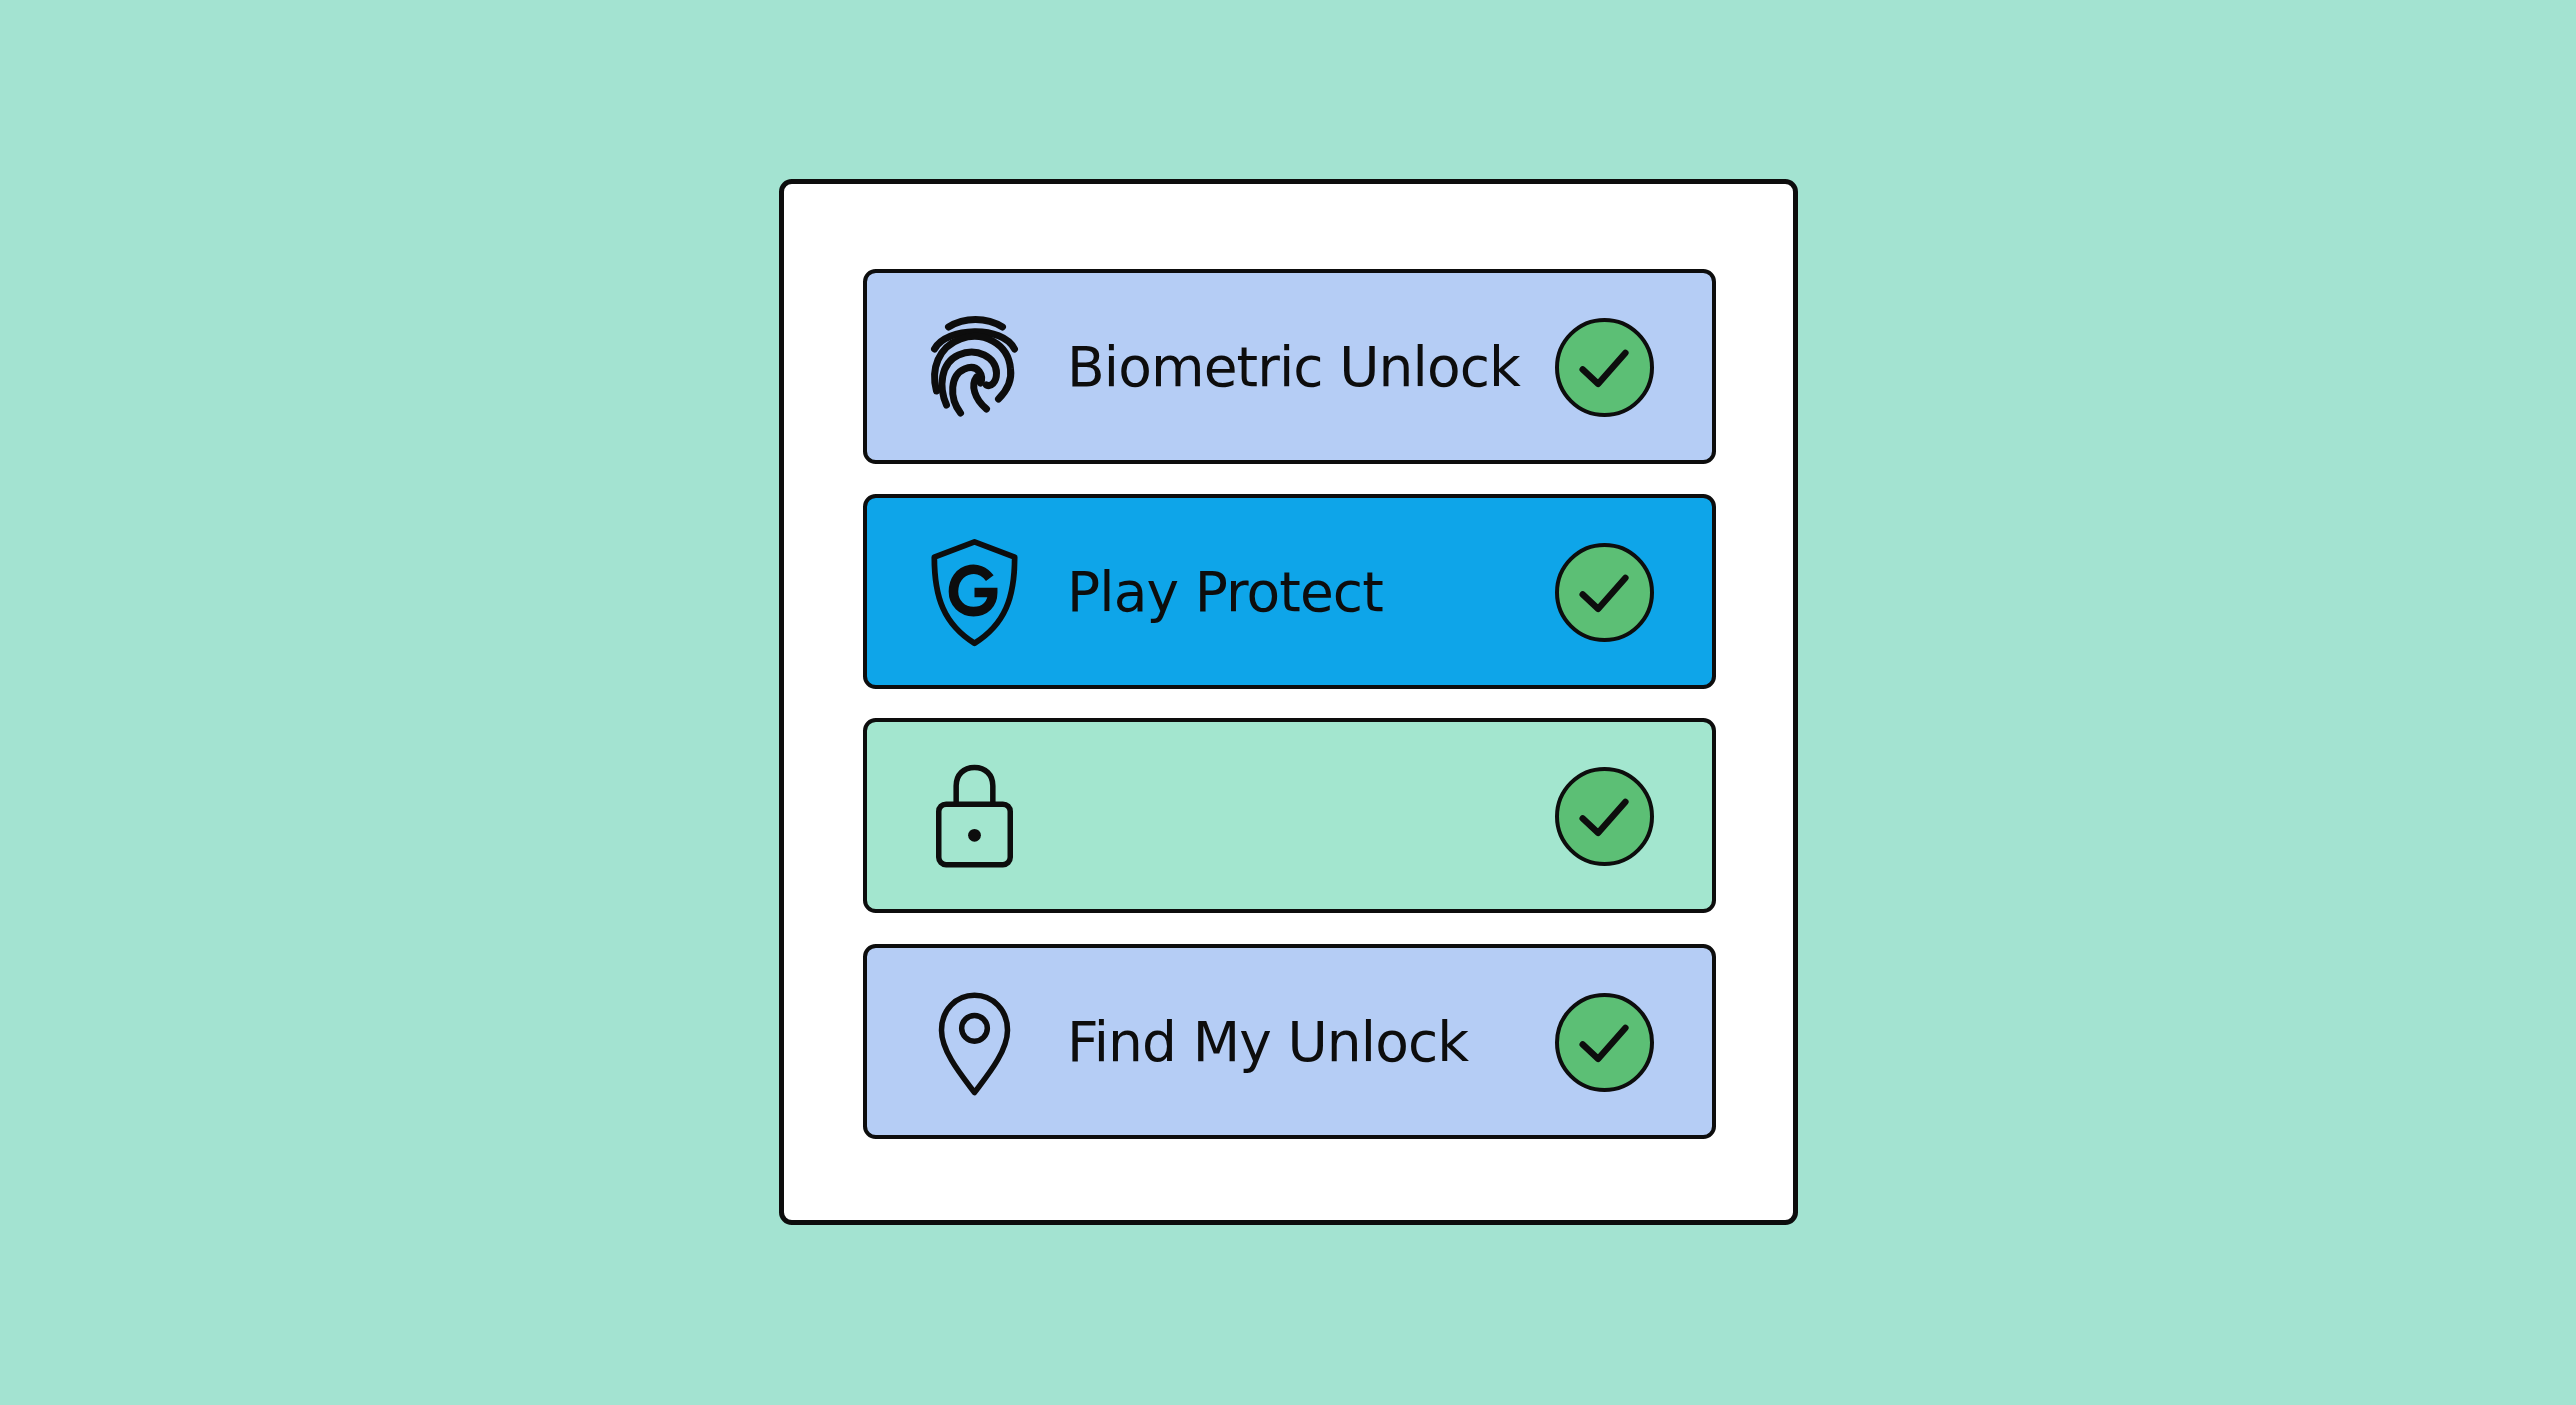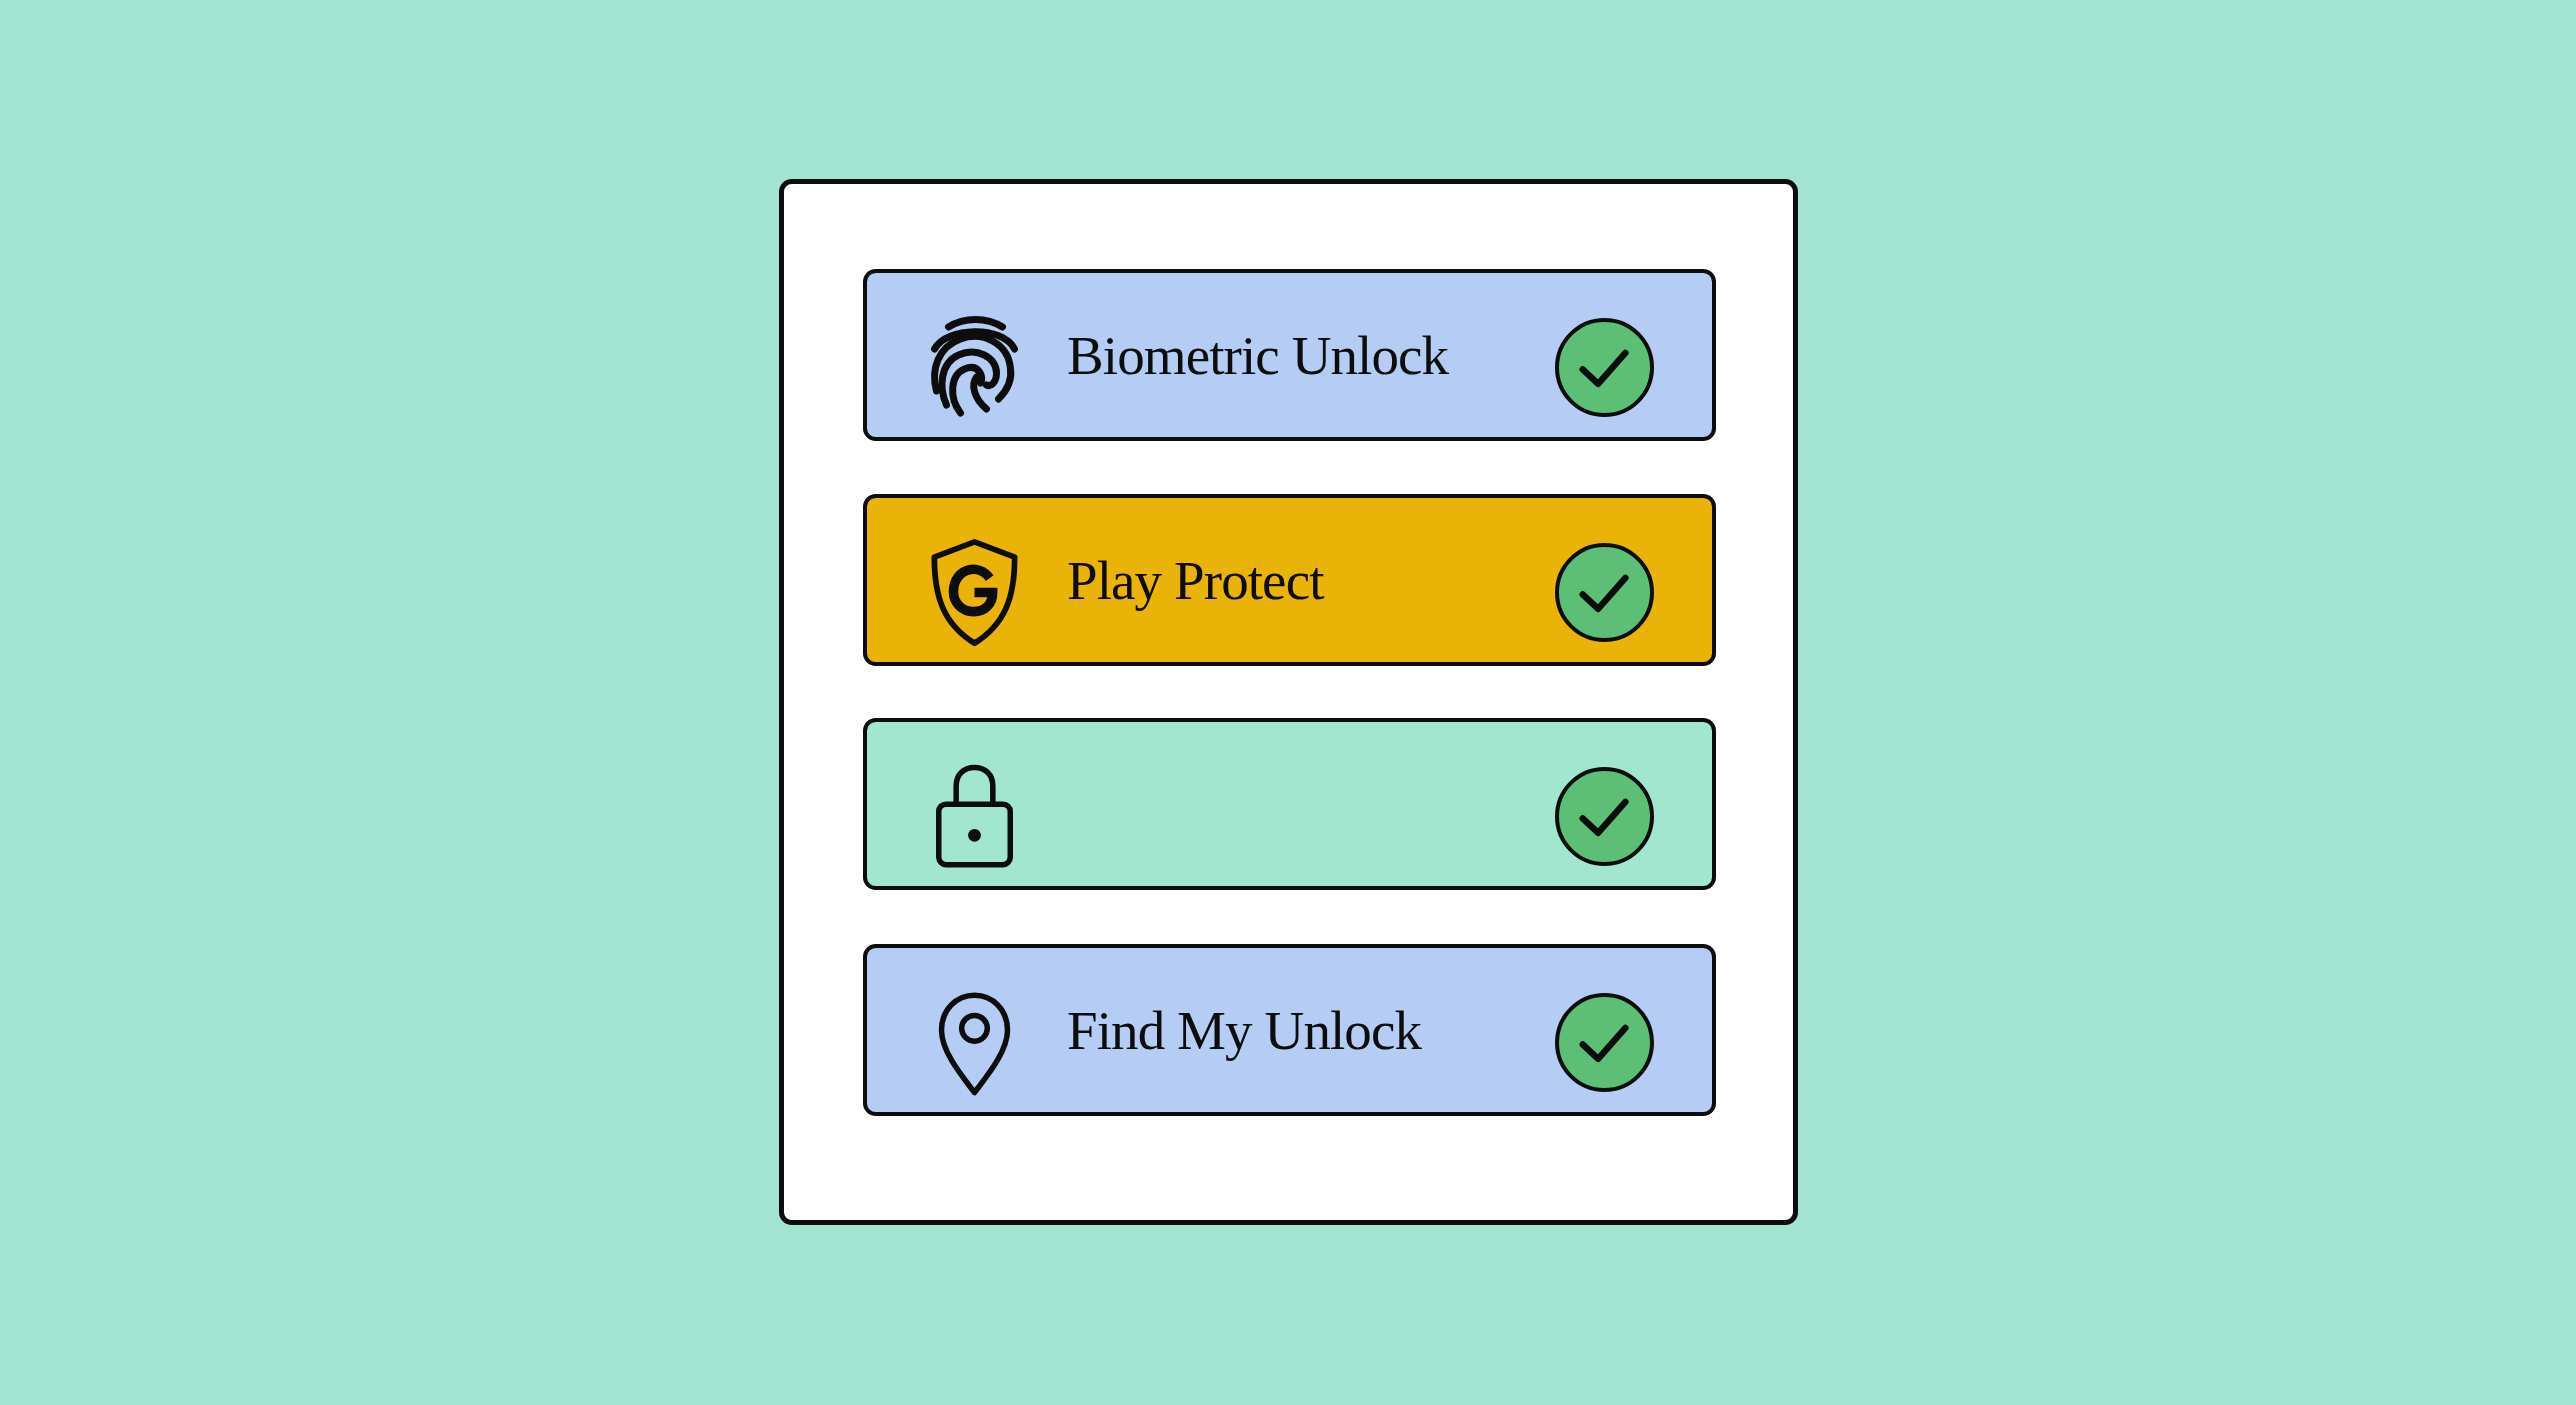--- a/index.html
+++ b/index.html
@@ -22,25 +22,24 @@
     height: 1046px;
     box-sizing: border-box;
     background: #ffffff;
     border: 5.5px solid #0d0d0d;
     border-radius: 12.8px;
   }
   .row {
     position: absolute;
     left: 863px;
     width: 853px;
-    height: 172px;
+    height: 195px;
     box-sizing: border-box;
     border: 4.6px solid #0d0d0d;
     border-radius: 12.8px;
-    font-family: Liberation Serif, serif;
   }
   .row .icon {
     position: absolute;
     left: 55px;
     top: 40px;
     width: 105px;
     height: 110px;
   }
   .row .icon svg {
     width: 100%;
@@ -93,21 +92,21 @@
     </svg>
   </span>
   <span class="label">Biometric Unlock</span>
   <span class="status" style="background: rgb(92, 191, 117);">
     <svg viewBox="0 0 100 100" fill="none" stroke="#0d0d0d" stroke-width="7" stroke-linecap="round" stroke-linejoin="round">
       <path d="M26 52 L43 68 L73 34"></path>
     </svg>
   </span>
 </div>
 
-<div class="row" style="top: 494px; background: #eab308;">
+<div class="row" style="top: 494px; background: #0ea5e9;">
   <span class="icon">
     <svg viewBox="0 0 100 115" fill="none" stroke="#0d0d0d" stroke-width="6" stroke-linejoin="round">
       <path d="M50 4 L92 20 C92 62 82 90 50 110 C18 90 8 62 8 20 Z"></path>
       <path d="M66 42 C60 34 52 32 46 33 C34 35 28 45 28 56 C28 68 37 77 49 77 C61 77 69 69 69 57 L50 57" stroke-width="10" stroke-linecap="butt" stroke-linejoin="miter"></path>
     </svg>
   </span>
   <span class="label">Play Protect</span>
   <span class="status" style="background: rgb(92, 191, 117);">
     <svg viewBox="0 0 100 100" fill="none" stroke="#0d0d0d" stroke-width="7" stroke-linecap="round" stroke-linejoin="round">
       <path d="M26 52 L43 68 L73 34"></path>

